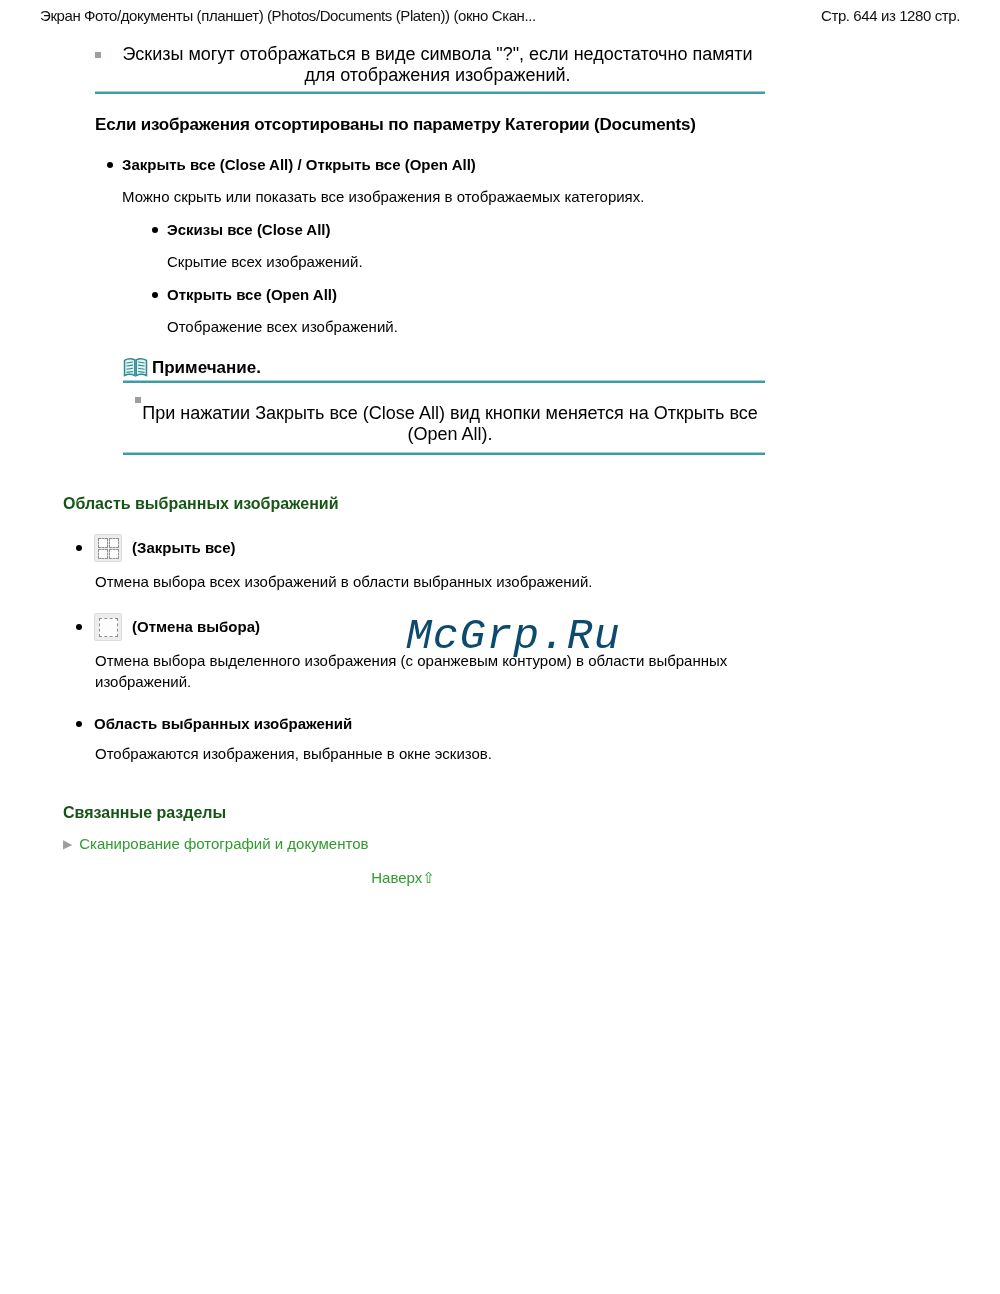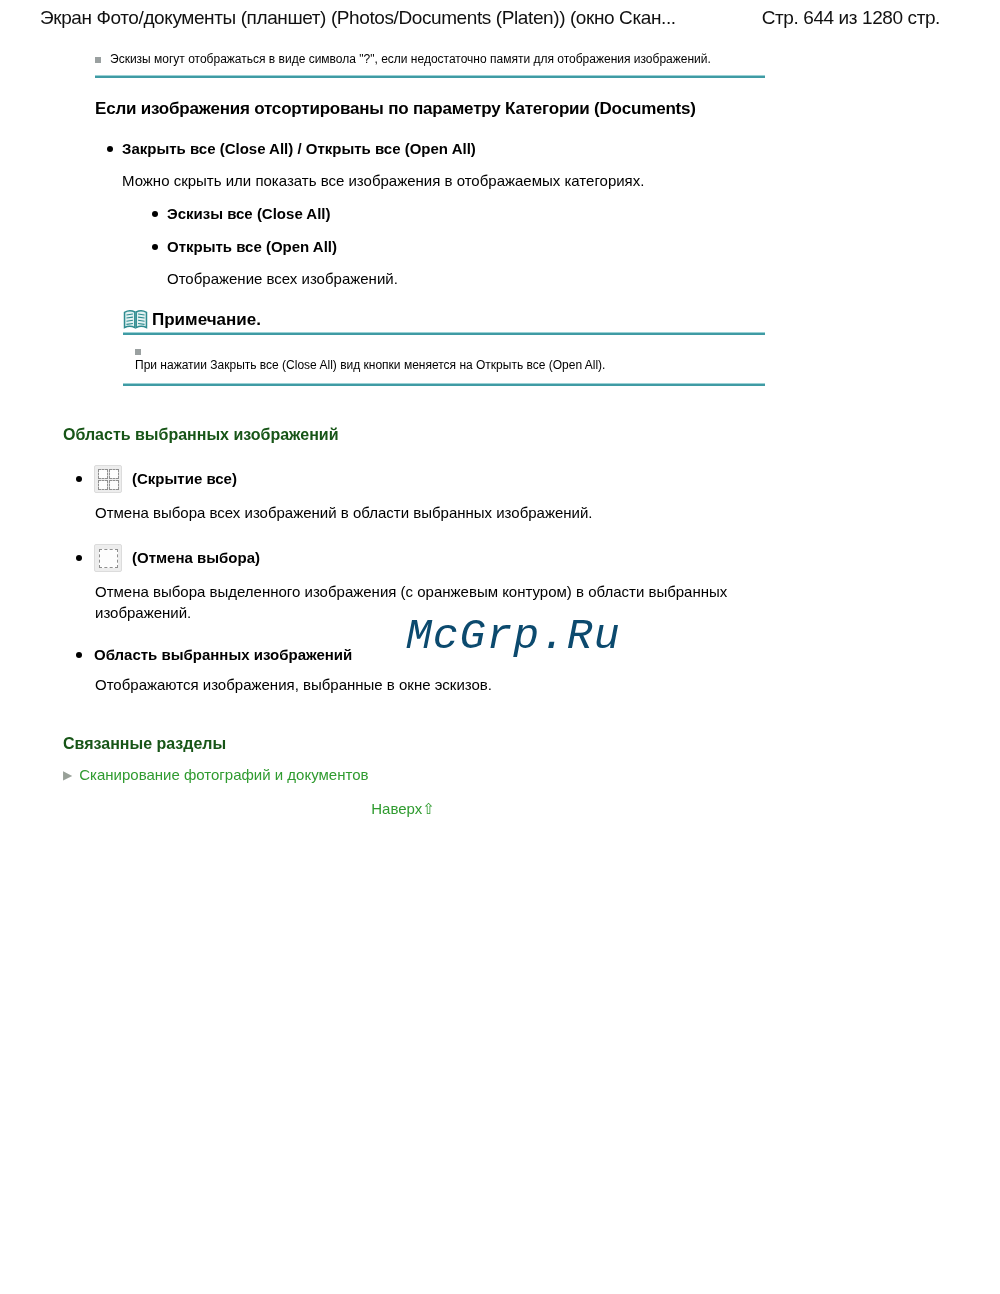--- a/index.html
+++ b/index.html
@@ -1,28 +1,28 @@
 <!DOCTYPE html>
 <html><head>
 <meta charset="utf-8">
 <style>
   html,body { margin:0; padding:0; background:#ffffff; }
   body { font-family:"Liberation Sans", sans-serif; color:#000; }
   .page { position:relative; width:1000px; height:1294px; background:#fff; overflow:hidden; }
 
   
   .doc-header { display:flex; justify-content:space-between; align-items:center;
-                padding:7px 60px 0 40px; font-size:19px; letter-spacing:-0.4px; color:#111; }
+                padding:7px 40px 0 40px; font-size:15px; letter-spacing:-0.4px; color:#111; }
   .doc-header .ttl { white-space:nowrap; overflow:hidden; }
   .doc-header .pginfo { white-space:nowrap; padding-left:24px; }
 
   .content { margin:20px 0 0 63px; width:702px; }
   .block-a { margin-left:32px; width:670px; }
 
-  .sq-item { display:flex; font-size:12px; line-height:21px; }
+  .sq-item { display:flex; font-size:18px; line-height:21px;text-align:center; }
   .sq-bullet { flex:none; width:6px; height:6px; background:#9aa0a0; margin:8px 9px 0 0; }
 
   .hr-teal { height:3px; border:none; margin:0; padding:0;
              background:linear-gradient(180deg,#aad8dc 0%, #8ccace 33%, #3f9ba4 34%, #3f9ba4 100%); }
   .hr1 { margin-top:5px; }
 
   h2.cat-heading { font-size:17px; font-weight:bold; margin:21px 0 0 0; letter-spacing:-0.2px; }
 
   .li-row { display:flex; align-items:flex-start; }
   .disc { flex:none; width:6px; height:6px; border-radius:50%; background:#000; margin:7px 9px 0 0; }
@@ -98,20 +98,21 @@
           <span class="disc"></span>
           <span class="li-title">Закрыть все (Close All) / Открыть все (Open All)</span>
         </div>
         <div class="li-desc">Можно скрыть или показать все изображения в отображаемых категориях.</div>
 
         <div class="lvl2">
           <div class="li-row">
             <span class="disc"></span>
             <span class="li-title">Эскизы все (Close All)</span>
           </div>
+          <div class="li-desc">Скрытие всех изображений.</div>
 
           <div class="li-row">
             <span class="disc"></span>
             <span class="li-title">Открыть все (Open All)</span>
           </div>
           <div class="li-desc">Отображение всех изображений.</div>
         </div>
       </div>
 
       <div class="note-block">
@@ -140,21 +141,21 @@
     <div class="sel-item">
       <span class="disc"></span>
       <span class="icon-btn">
         <span class="grid4">
             <span></span>
             <span></span>
             <span></span>
             <span></span>
           </span>
       </span>
-      <span class="li-title">(Скрытие все)</span>
+      <span class="li-title">(Закрыть все)</span>
     </div>
     <div class="sel-desc">Отмена выбора всех изображений в области выбранных изображений.</div>
 
     <div class="sel-item">
       <span class="disc"></span>
       <span class="icon-btn">
         <span class="sq1"></span>
       </span>
       <span class="li-title">(Отмена выбора)</span>
     </div>

